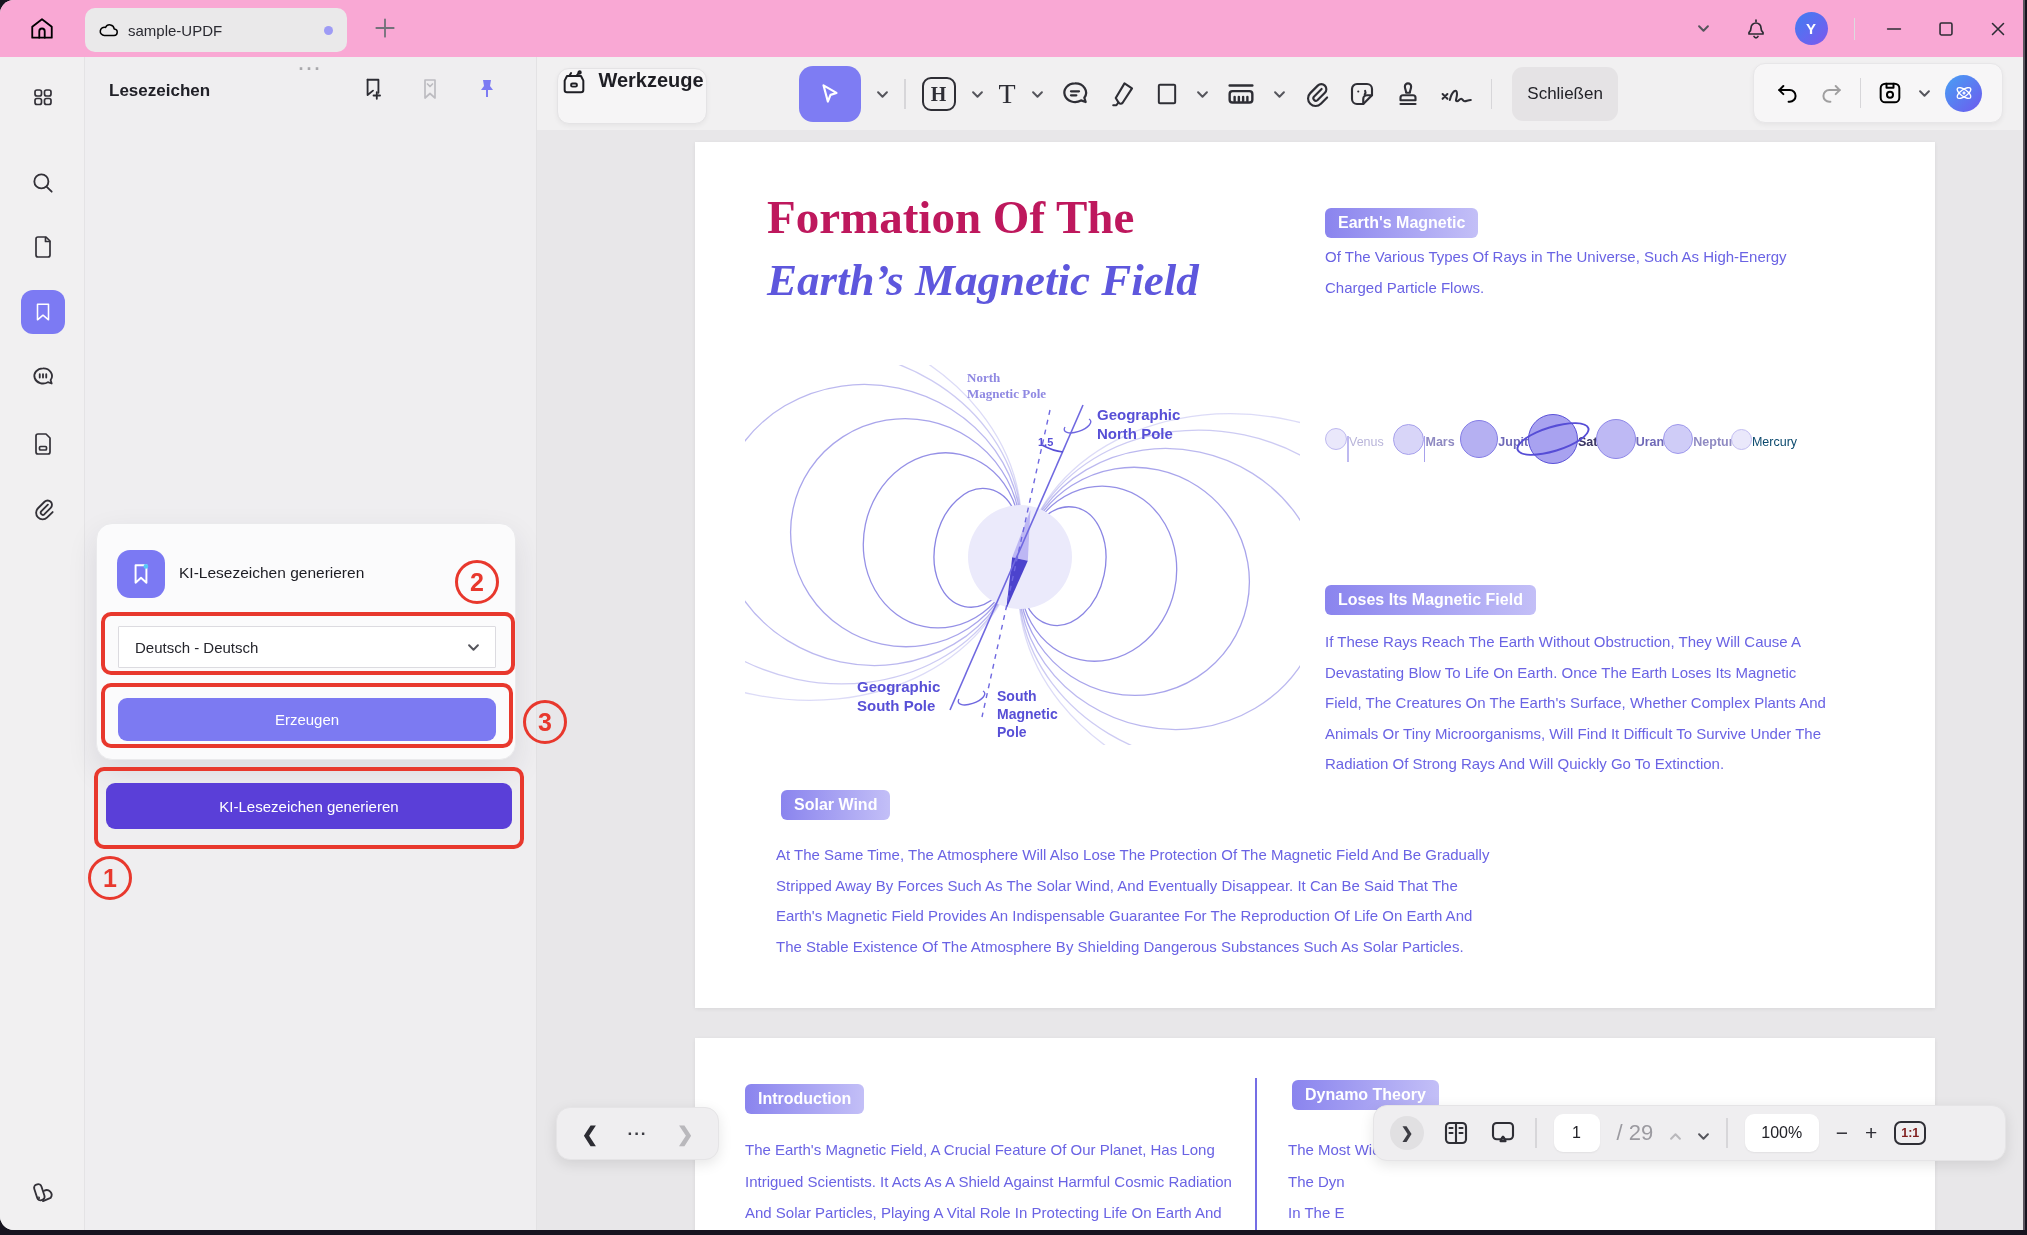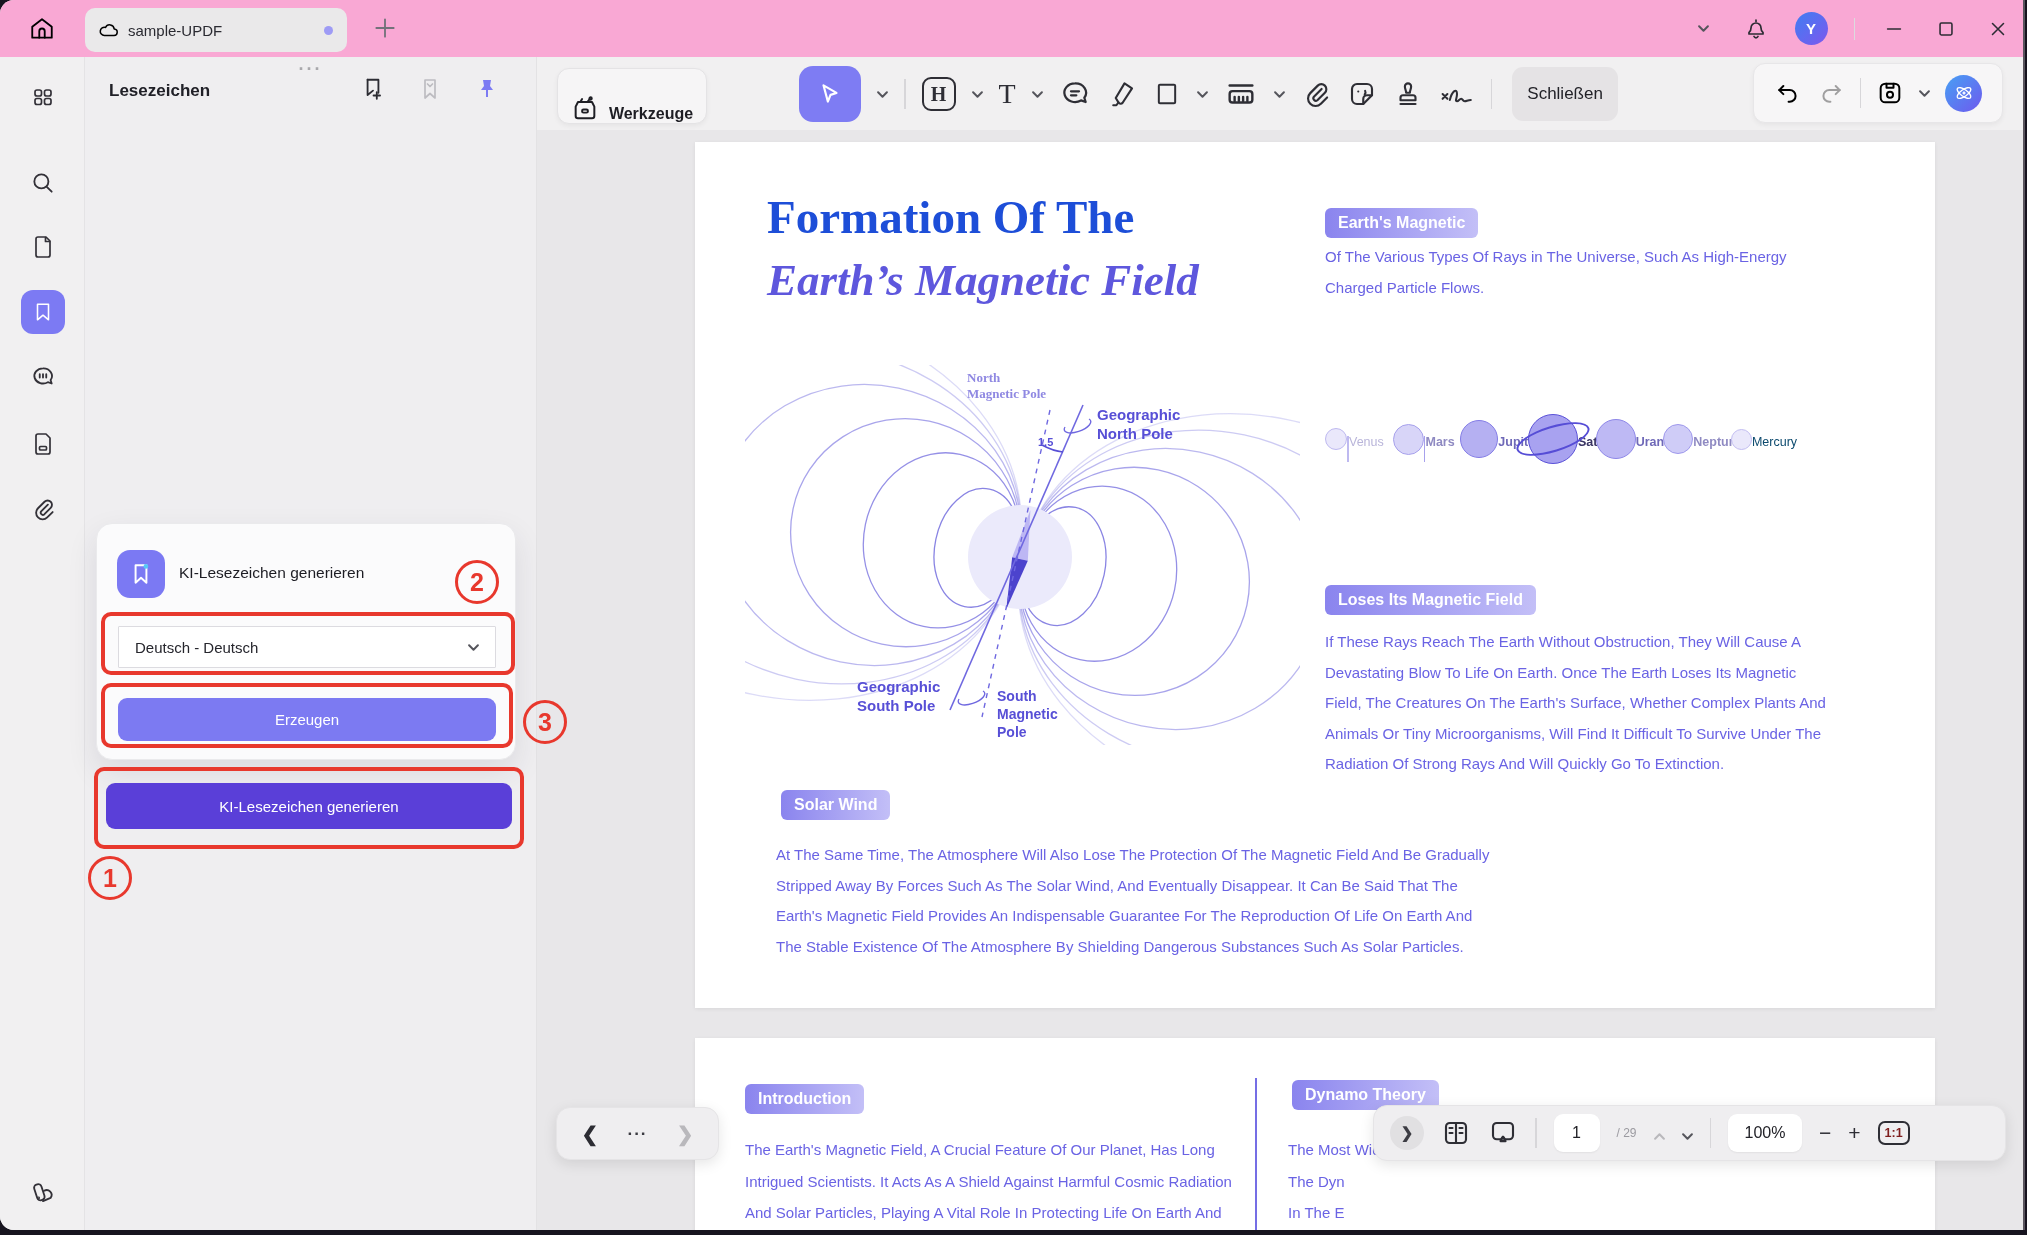--- a/index.html
+++ b/index.html
@@ -44,22 +44,22 @@
   .dlg-select .chv { margin-left:auto; }
   .dlg-generate { position:absolute; left:21px; top:174px; width:378px; height:43px; background:#7c7af2; border-radius:9px;
                   color:#fff; font-size:15px; display:flex; align-items:center; justify-content:center; }
   .panel-cta { position:absolute; left:21px; top:726px; width:406px; height:46px; background:#5a3fd8; border-radius:9px;
                color:#fff; font-size:15px; display:flex; align-items:center; justify-content:center; }
 
   
   .main { position:absolute; left:537px; top:57px; right:0; bottom:0; background:#f1f0f1; }
   .toolbar { position:absolute; left:0; top:0; right:0; height:73px; background:#f1f0f1; }
   .tools-btn { position:absolute; left:20px; top:11px; width:150px; height:56px; background:#f6f5f6; border:1px solid #e4e3e5;
-               border-radius:12px; box-shadow:0 2px 5px rgba(0,0,0,.05); display:flex; align-items:flex-end; justify-content:center; gap:10px;
-               font-size:16px; font-weight:700; color:#1e1e24; }
+               border-radius:12px; box-shadow:0 2px 5px rgba(0,0,0,.05); display:flex; align-items:flex-start; justify-content:center; gap:10px;
+               font-size:20px; font-weight:700; color:#1e1e24; }
   .tools-row { position:absolute; left:262px; top:5px; height:64px; display:flex; align-items:center; gap:16px; color:#2e2e35; }
   .tool { display:flex; align-items:center; justify-content:center; }
   .sel-btn { width:62px; height:56px; background:#7e7cf3; border-radius:14px; display:flex; align-items:center; justify-content:center; }
   .chv { width:11px; height:7px; }
   .chv path { fill:none; stroke:#55555c; stroke-width:1.8; stroke-linecap:round; stroke-linejoin:round; }
   .vdiv { width:1.5px; height:30px; background:#d7d6d9; }
   .h-box { width:34px; height:34px; border:2px solid #2e2e35; border-radius:9px; display:flex; align-items:center; justify-content:center;
            font-family:"Liberation Serif",serif; font-weight:700; font-size:20px; }
   .t-glyph { font-family:"Liberation Serif",serif; font-size:28px; font-weight:500; line-height:1; }
   .close-btn { width:106px; height:54px; background:#e5e3e5; border-radius:11px; display:flex; align-items:center; justify-content:center;
@@ -67,21 +67,21 @@
   .right-group { position:absolute; right:20px; top:6px; width:250px; height:60px; background:#f7f6f7; border:1px solid #e7e6e8;
                  border-radius:12px; box-shadow:0 2px 5px rgba(0,0,0,.05); display:flex; align-items:center; justify-content:center; gap:15px; }
   .ai-orb { width:37px; height:37px; border-radius:50%; background:linear-gradient(135deg,#47a0f4,#6e59ee); display:flex; align-items:center; justify-content:center; }
 
   
   .docarea { position:absolute; left:0; top:73px; right:0; bottom:0; background:#e8e7e9; }
   .page { position:absolute; left:158px; width:1240px; background:#ffffff; box-shadow:0 1px 4px rgba(0,0,0,.07); }
   .page1 { top:12px; height:866px; }
   .page2 { top:908px; height:270px; }
 
-  .doc-title1 { position:absolute; left:72px; top:48px; font-family:"Liberation Serif",serif; font-weight:700; font-size:47px; color:#1d4ed8; }
+  .doc-title1 { position:absolute; left:72px; top:48px; font-family:"Liberation Serif",serif; font-weight:700; font-size:47px; color:#be185d; }
   .doc-title2 { position:absolute; left:72px; top:112px; font-family:"Liberation Serif",serif; font-style:italic; font-weight:600; font-size:45px; color:#5e57dd; }
 
   .badge { position:absolute; height:30px; padding:0 13px; display:flex; align-items:center;
            background:linear-gradient(90deg,#8a84ee,#c3bff7); border-radius:6px; color:#ffffff; font-weight:700; font-size:16px; white-space:nowrap; }
   .ptext { position:absolute; color:#6a63e4; font-size:15px; }
   .ptext .line { white-space:nowrap; }
 
   
   .planets { position:absolute; left:630px; top:268px; width:468px; display:flex; justify-content:space-between; }
   .planet { display:flex; flex-direction:row; align-items:center; width:62px; }
@@ -107,21 +107,21 @@
   .pill-left { left:556px; top:1107px; width:163px; height:53px; justify-content:space-around; padding:0 10px; }
   .pill-right { left:1373px; top:1105px; width:633px; height:56px; gap:17px; padding:0 16px; }
   .nav-chv { font-size:20px; color:#2c2c33; font-weight:700; }
   .nav-chv.dis { color:#b9b8bc; }
   .dots { color:#3a3a41; font-size:17px; font-weight:700; letter-spacing:1px; }
   .circ-btn { width:34px; height:34px; border-radius:50%; background:#e1e0e2; display:flex; align-items:center; justify-content:center; color:#3c3c43; }
   .white-box { background:#fff; border-radius:9px; height:38px; display:flex; align-items:center; justify-content:center;
                font-size:16px; color:#222228; box-shadow:0 1px 2px rgba(0,0,0,.06); }
   .pagebox { width:46px; }
   .zoombox { width:74px; }
-  .grey-txt { color:#9b9aa0; font-size:12px; }
+  .grey-txt { color:#9b9aa0; font-size:22px; }
   .sym { font-size:21px; color:#2e2e35; }
   .sym.dis { color:#b9b8bc; }
   .ratio { border:2px solid #2e2e35; border-radius:7px; font-size:12.5px; font-weight:700; padding:3px 5px; color:#7f1d1d; }
 
   
   .ann { position:absolute; border:4px solid #e8382d; border-radius:10px; z-index:50; }
   .ann-circle { position:absolute; width:44px; height:44px; border:3.5px solid #e8382d; border-radius:50%; z-index:50;
                 display:flex; align-items:center; justify-content:center; color:#e8382d; font-size:25px; font-weight:700; }
 
   svg.icon { display:block; }

